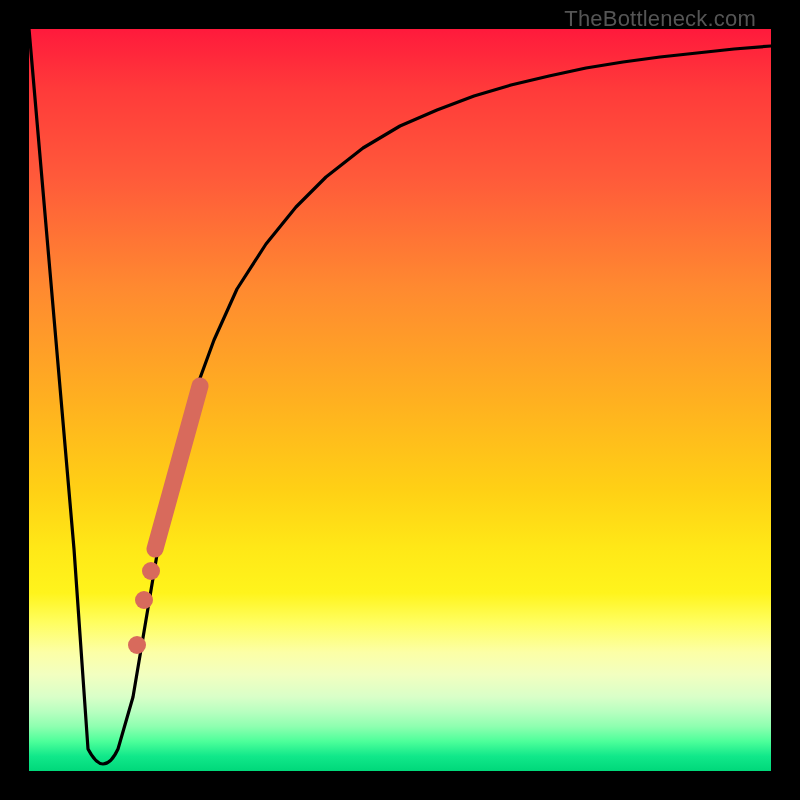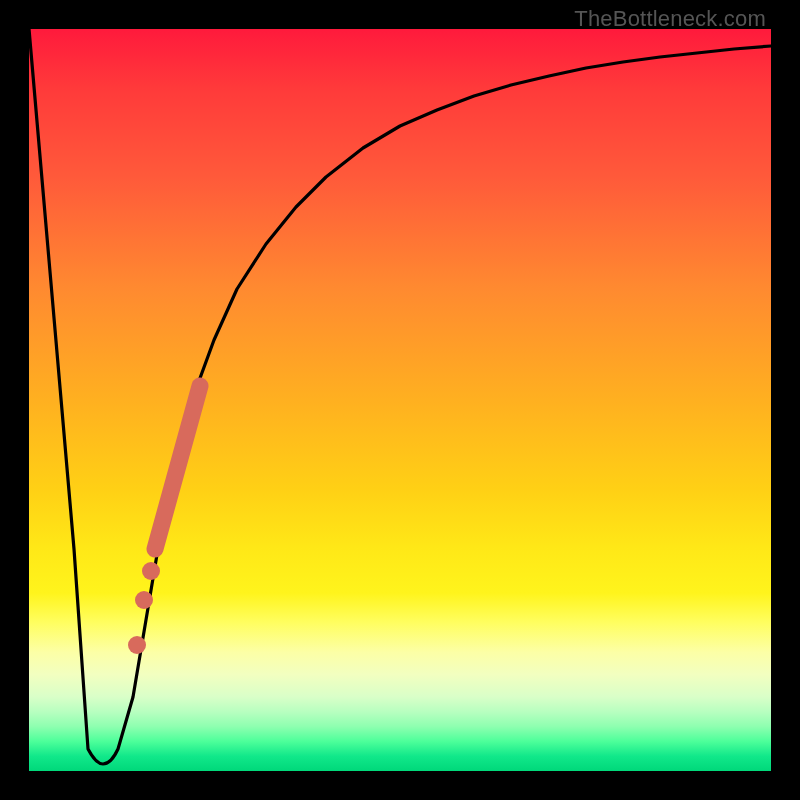--- a/index.html
+++ b/index.html
@@ -41,21 +41,21 @@
       #b8ffc0 92%,
       #8effb0 94%,
       #4dff9a 96%,
       #11e88a 98%,
       #00d87a 100%
     );
   }
   .watermark {
     position: absolute;
     top: 6px;
-    right: 34px;
+    right: 44px;
     color: #555;
     font-size: 22px;
     font-weight: 500;
     letter-spacing: 0.2px;
     user-select: none;
   }
   svg.curve {
     position: absolute;
     left: 0;
     top: 0;

